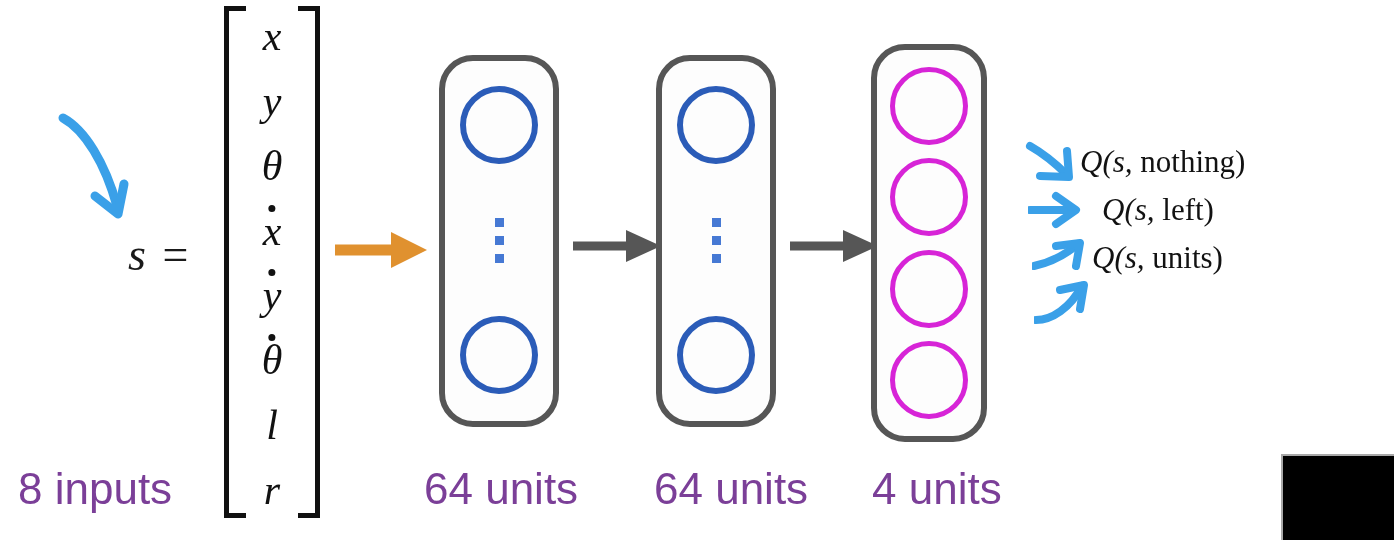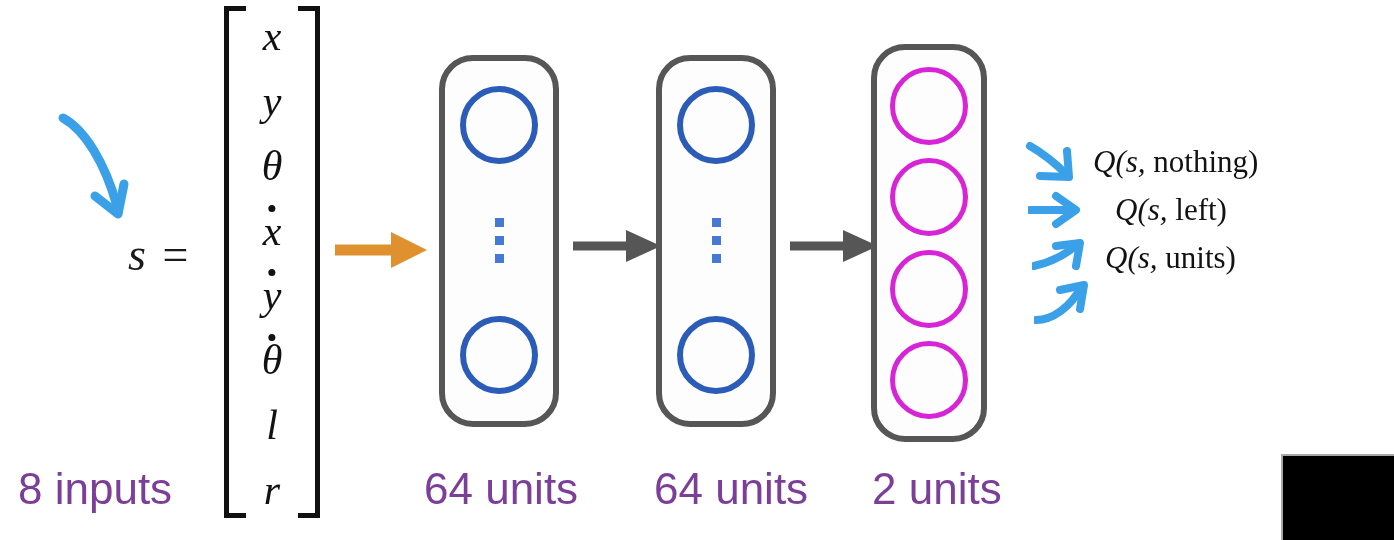--- a/index.html
+++ b/index.html
@@ -182,21 +182,20 @@
     top: 140px;
     width: 300px;
     height: 200px;
   }
   .q-row {
     position: absolute;
     display: flex;
     align-items: center;
     height: 44px;
     white-space: nowrap;
-    gap: 13px;
   }
   .q-arrow { width: 56px; height: 44px; flex: none; }
   .q-label {
     font-family: "Liberation Serif", "DejaVu Serif", serif;
     font-size: 31px;
     color: #121212;
     letter-spacing: 0px;
   }
   .q-label .qvar { font-style: italic; }
   .q-label .qword { font-style: normal; }
@@ -357,17 +356,17 @@
       <svg class="q-arrow" viewBox="0 0 56 44" fill="none">
         <path d="M2 40 C 18 40, 36 28, 48 6" stroke="#3aa0e8" stroke-width="8" stroke-linecap="round"></path>
         <path d="M26 10 L 50 5 L 46 29" stroke="#3aa0e8" stroke-width="8" stroke-linecap="round" stroke-linejoin="round" fill="none"></path>
       </svg>
     </div>
   </div>
 
   <div class="caption" id="caption-inputs">8 inputs</div>
   <div class="caption" id="caption-hidden-1">64 units</div>
   <div class="caption" id="caption-hidden-2">64 units</div>
-  <div class="caption" id="caption-output">2 units</div>
+  <div class="caption" id="caption-output">4 units</div>
 
   <div class="abs" id="corner-block"></div>
 
 </div>
 
 </body></html>

